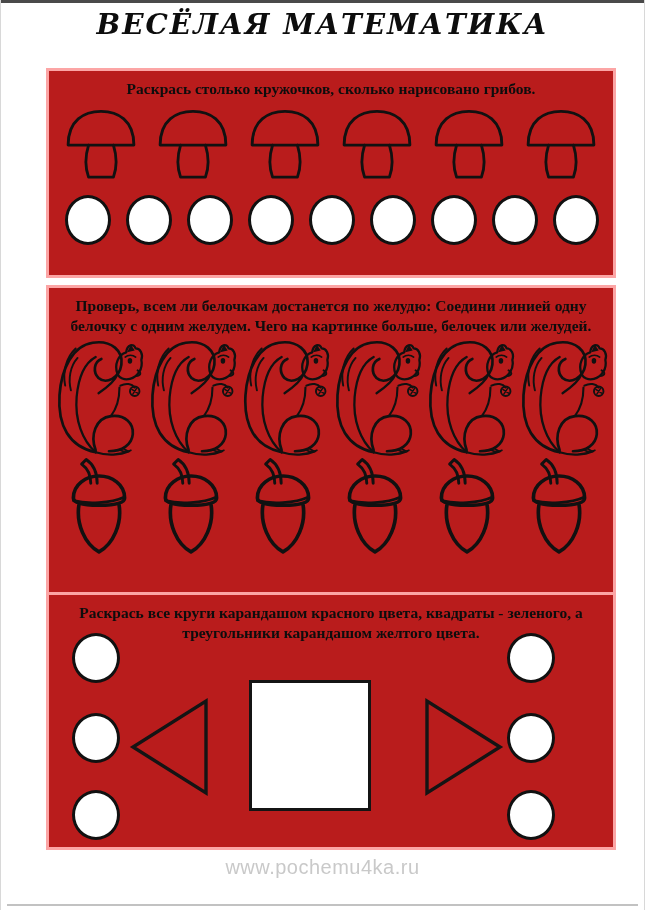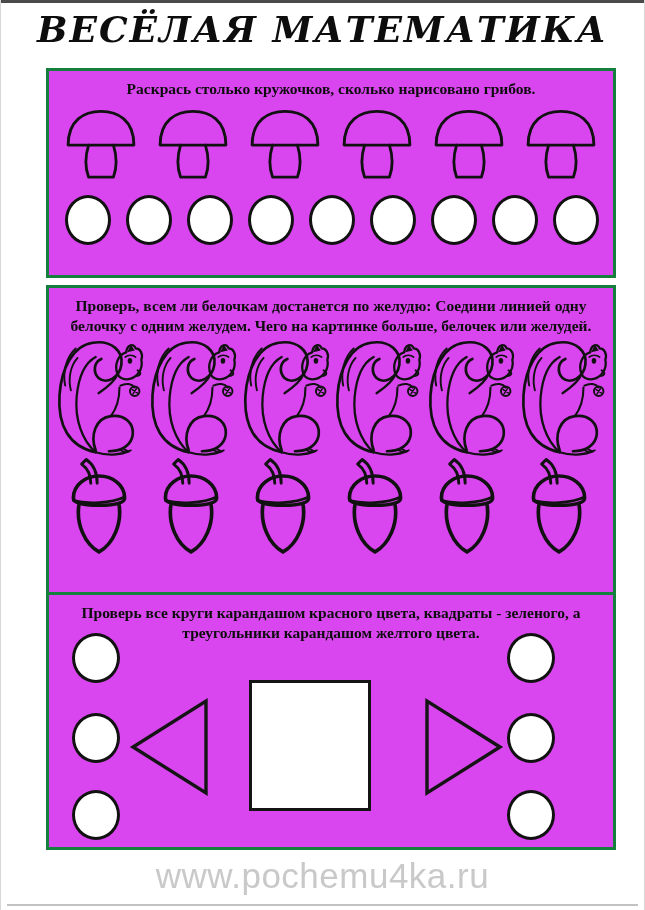--- a/index.html
+++ b/index.html
@@ -14,27 +14,27 @@
     border-right: 1px solid #d8d8d8;
   }
   .top-edge { position: absolute; top: 0; left: 0; right: 0; height: 3px; background: #4a4a4a; }
   .bottom-edge { position: absolute; top: 904px; left: 6px; right: 6px; height: 2px; background: #c2c2c2; }
 
   .title {
     position: absolute; top: 8px; left: 0; width: 100%;
     text-align: center;
     font-family: "DejaVu Serif", serif;
     font-style: italic; font-weight: bold;
-    font-size: 36px; letter-spacing: 2px;
+    font-size: 28px; letter-spacing: 2px;
     color: #0d0d0d;
   }
 
   .box {
     position: absolute; left: 45px; width: 570px;
-    border: 3px solid #15803d; background: #d946ef;
+    border: 3px solid #fca5a5; background: #b91c1c;
   }
   #section-1 { top: 68px;  height: 210px; }
   #section-2 { top: 285px; height: 328px; }
   #section-3 { top: 592px; height: 258px; }
 
   .instr {
     font-weight: bold; font-size: 15.5px; line-height: 1.3;
     text-align: center; margin: 8px 12px 0;
     color: #0d0d0d;
   }
@@ -64,21 +64,21 @@
     width: 122px; height: 131px;
     border: 3px solid #141414; background: #fff;
   }
   .tri-svg { position: absolute; width: 80px; height: 100px; }
   .tri-svg polygon { fill: none; stroke: #141414; stroke-width: 3.4; stroke-linejoin: miter; }
 
   .watermark {
     position: absolute; top: 856px; left: 0; width: 100%;
     text-align: center;
     font-family: "Liberation Sans", sans-serif;
-    font-size: 35px; color: #c9c9c9; letter-spacing: 0.5px;
+    font-size: 20px; color: #c9c9c9; letter-spacing: 0.5px;
   }
 
   
   .art { stroke: #111; fill: none; stroke-linecap: round; stroke-linejoin: round; }
   .fill-dark { fill: #111; stroke: none; }
   .defs-hidden { position: absolute; width: 0; height: 0; overflow: hidden; }
 </style>
 </head>
 <body>
 
@@ -196,21 +196,21 @@
         <svg>
           <use href="#sym-acorn"></use>
         </svg>
         <svg>
           <use href="#sym-acorn"></use>
         </svg>
       </div>
   </div>
 
   <div class="box" id="section-3">
-    <div class="instr">Проверь все круги карандашом красного цвета, квадраты - зеленого, а треугольники карандашом желтого цвета.</div>
+    <div class="instr">Раскрась все круги карандашом красного цвета, квадраты - зеленого, а треугольники карандашом желтого цвета.</div>
 
     <div class="s3-circle" style="left:23px; top:38px;"></div>
     <div class="s3-circle" style="left:23px; top:118px;"></div>
     <div class="s3-circle" style="left:23px; top:195px;"></div>
 
     <svg class="tri-svg" style="left:80px; top:102px;" viewBox="0 0 80 100">
       <polygon points="77,4 77,96 4,50"></polygon>
     </svg>
 
     <div class="square-shape"></div>

